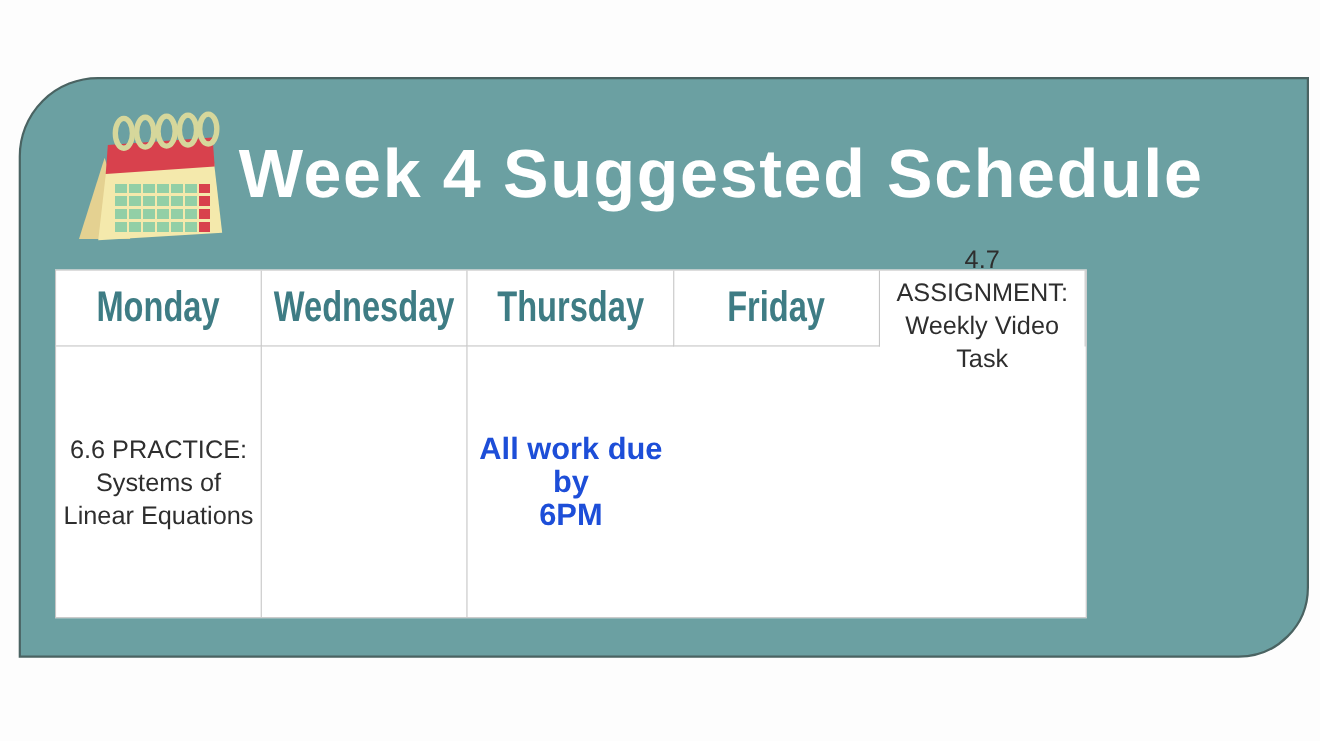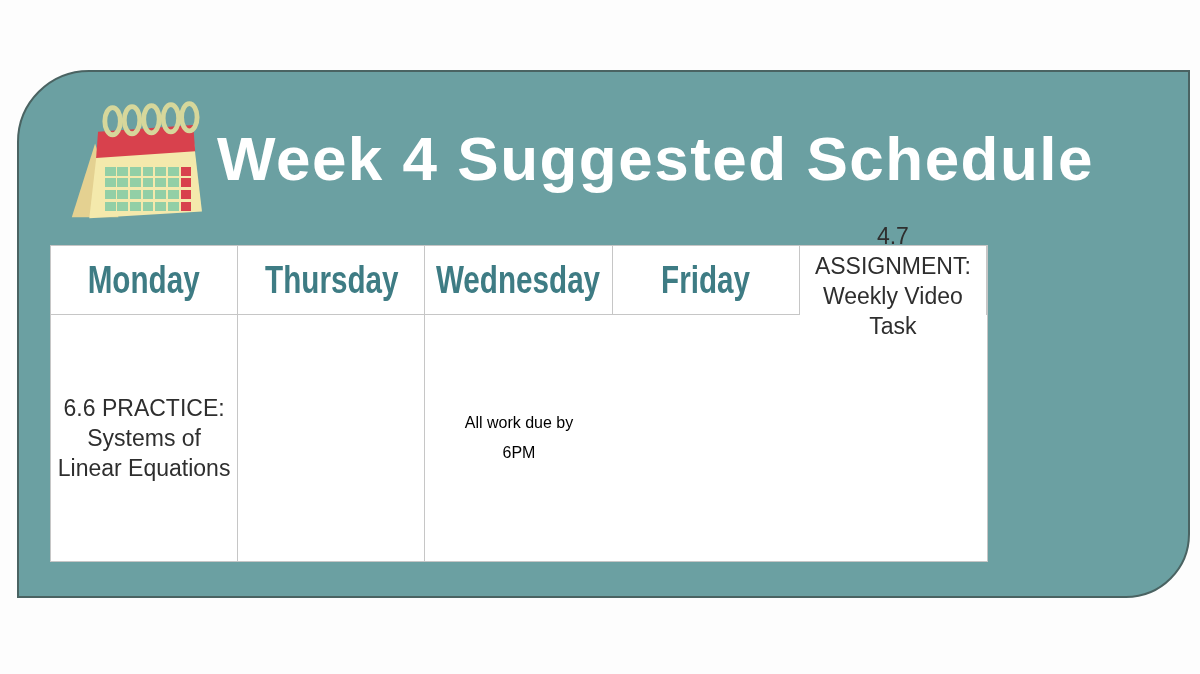--- a/index.html
+++ b/index.html
@@ -82,23 +82,23 @@
     text-align: center;
     border-right: 1px solid #C6C6C6;
     font-size: 23px;
     line-height: 30px;
     color: #2E2E2E;
     white-space: pre-line;
     padding: 6px;
   }
   .bcell:last-child { border-right: none; }
   .bcell.bold {
-    font-weight: 400;
-    font-size: 16px;
-    color: #000000;
+    font-weight: 700;
+    font-size: 28px;
+    color: #1d4ed8;
   }
 </style>
 </head>
 <body>
 
 <div class="page">
   <div class="panel">
 
     <div class="title-row">
       <svg class="cal-icon" viewBox="0 0 150 140" xmlns="http://www.w3.org/2000/svg" aria-hidden="true">
@@ -154,24 +154,24 @@
       </svg>
       <div class="page-title">Week 4 Suggested Schedule</div>
     </div>
 
     <div class="schedule-table">
 
       <div class="hcell">
         <span class="hlabel">Monday</span>
       </div>
       <div class="hcell">
-        <span class="hlabel">Thursday</span>
+        <span class="hlabel">Wednesday</span>
       </div>
       <div class="hcell">
-        <span class="hlabel">Wednesday</span>
+        <span class="hlabel">Thursday</span>
       </div>
       <div class="hcell">
         <span class="hlabel">Friday</span>
       </div>
 
       <div class="bcell">4.7
 ASSIGNMENT:
 Weekly Video
 Task</div>
       <div class="bcell">6.6 PRACTICE:

